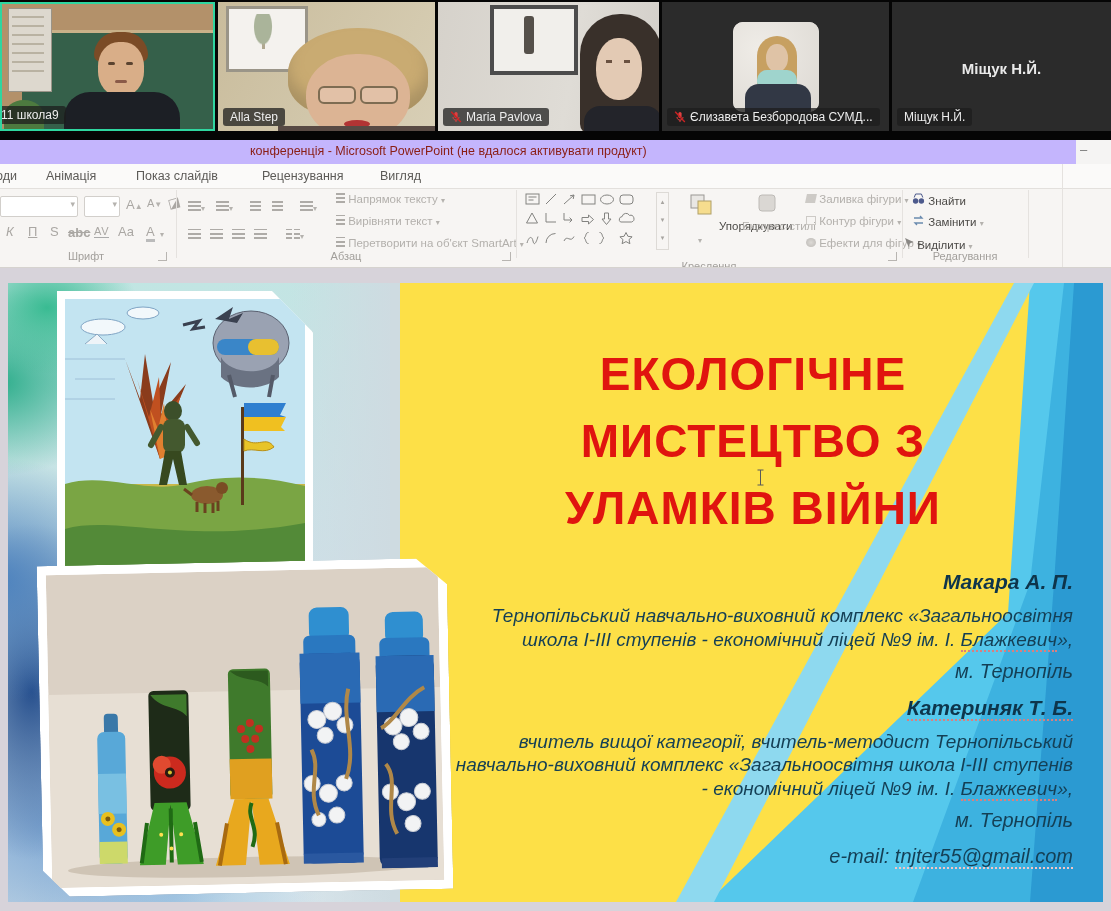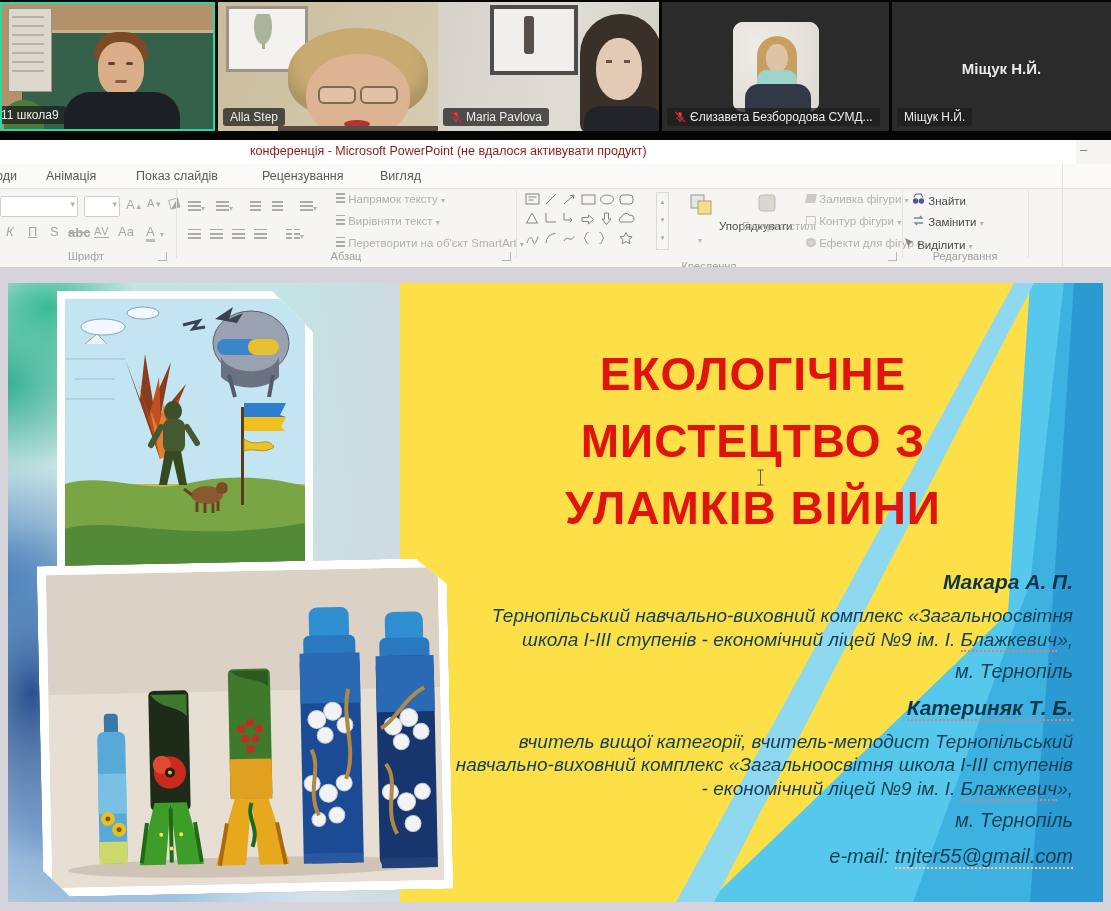--- a/index.html
+++ b/index.html
@@ -12,21 +12,21 @@
   .tile.active{border:2px solid #2fd6a0;box-sizing:border-box;}
   .plabel{position:absolute;bottom:5px;left:5px;display:flex;align-items:center;gap:4px;
           background:rgba(28,28,28,.74);color:#ededed;font-size:12px;line-height:14px;
           padding:2px 7px;border-radius:3px;white-space:nowrap;max-width:96%;overflow:hidden;}
   .bigname{position:absolute;top:58px;width:100%;text-align:center;color:#e9e9e9;
            font-size:15px;font-weight:bold;}
   .avatar{position:absolute;left:50%;top:20px;transform:translateX(-50%);width:86px;height:90px;
           border-radius:10px;overflow:hidden;background:#e7e5e1;}
 
   
-  #titlebar{position:absolute;top:140px;left:0;width:1076px;height:24px;background:#ffffff;}
+  #titlebar{position:absolute;top:140px;left:0;width:1076px;height:24px;background:#c4b5fd;}
   #titlebar .t{position:absolute;left:250px;top:4px;font-size:12.5px;color:#8a1d14;}
   #tbright{position:absolute;top:140px;left:1076px;width:35px;height:24px;background:#f5f4f3;}
   #tbright span{position:absolute;left:4px;top:2px;color:#777;font-size:13px;}
   #ribbon{position:absolute;top:164px;left:0;width:1111px;height:104px;background:#f7f5f3;}
   #tabsrow{position:absolute;top:0;left:0;width:1111px;height:24px;background:#fbfaf9;border-bottom:1px solid #e3e0dd;}
   .rtab{position:absolute;top:5px;font-size:12.5px;color:#5c5a57;}
   .grouplabel{position:absolute;top:86px;font-size:11px;color:#a29f9b;text-align:center;}
   .vsep{position:absolute;top:26px;height:68px;width:1px;background:#e5e2df;}
   .gbtn{color:#b3b0ac;font-size:11.5px;position:absolute;white-space:nowrap;}
   .gbtn.en{color:#4c4a47;}
@@ -82,21 +82,21 @@
       <div class="abs" style="left:96px;top:38px;width:46px;height:54px;border-radius:45%;background:#d9ae88;"></div>
       <div class="abs" style="left:106px;top:58px;width:7px;height:3px;background:#5a4330;border-radius:2px;"></div>
       <div class="abs" style="left:124px;top:58px;width:7px;height:3px;background:#5a4330;border-radius:2px;"></div>
       <div class="abs" style="left:113px;top:76px;width:12px;height:3px;background:#8a5a48;border-radius:2px;"></div>
       <div class="abs" style="left:62px;top:88px;width:116px;height:45px;border-radius:26px 26px 0 0;background:#1c1f25;"></div>
       <div class="plabel" style="left:-8px;border-radius:0 3px 3px 0;">
         <span>11 школа9</span>
       </div>
     </div>
 
-    <div class="tile" style="left:218px;width:217px;padding-left:43px;">
+    <div class="tile" style="left:218px;width:217px;">
       <div class="abs" style="inset:0;background:linear-gradient(120deg,#c9bc9c,#d8cfb6);"></div>
       <div class="abs" style="left:8px;top:4px;width:76px;height:60px;background:#f4f2ee;border:3px solid #9a9588;"></div>
       <div class="abs" style="left:30px;top:12px;width:30px;height:42px;background:radial-gradient(ellipse at 50% 30%,#aab49a 0 40%,transparent 45%),linear-gradient(#b0a890,#b0a890) 50% 70%/3px 20px no-repeat;"></div>
       <div class="abs" style="left:70px;top:26px;width:140px;height:90px;border-radius:50% 50% 40% 40%;background:#c9ab72;box-shadow:inset 0 -14px 14px rgba(150,130,90,.6);"></div>
       <div class="abs" style="left:88px;top:52px;width:104px;height:85px;border-radius:48%;background:#dcb494;"></div>
       <div class="abs" style="left:100px;top:84px;width:34px;height:14px;border:2px solid #7d6c52;border-radius:6px;background:rgba(255,255,255,.18);"></div>
       <div class="abs" style="left:142px;top:84px;width:34px;height:14px;border:2px solid #7d6c52;border-radius:6px;background:rgba(255,255,255,.18);"></div>
       <div class="abs" style="left:126px;top:118px;width:26px;height:8px;border-radius:50%;background:#b23434;"></div>
       <div class="abs" style="left:60px;top:124px;width:160px;height:10px;background:#584a44;"></div>
       <div class="plabel">

